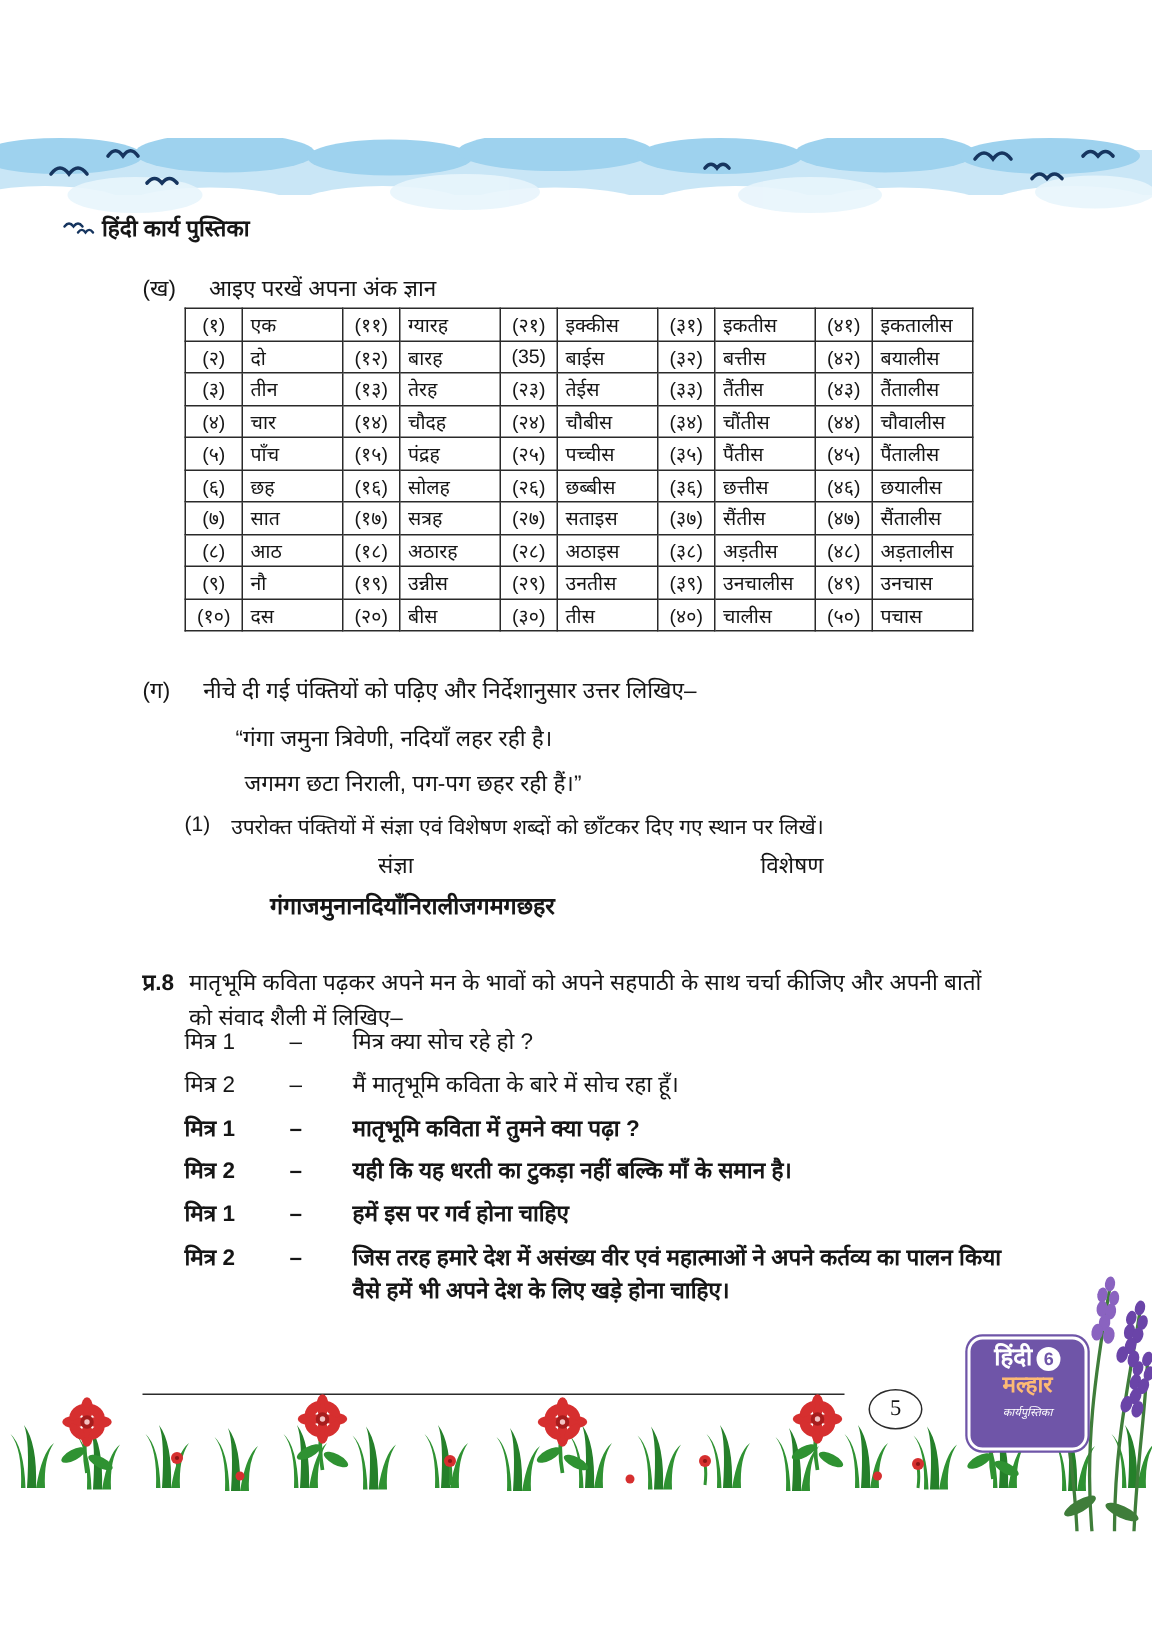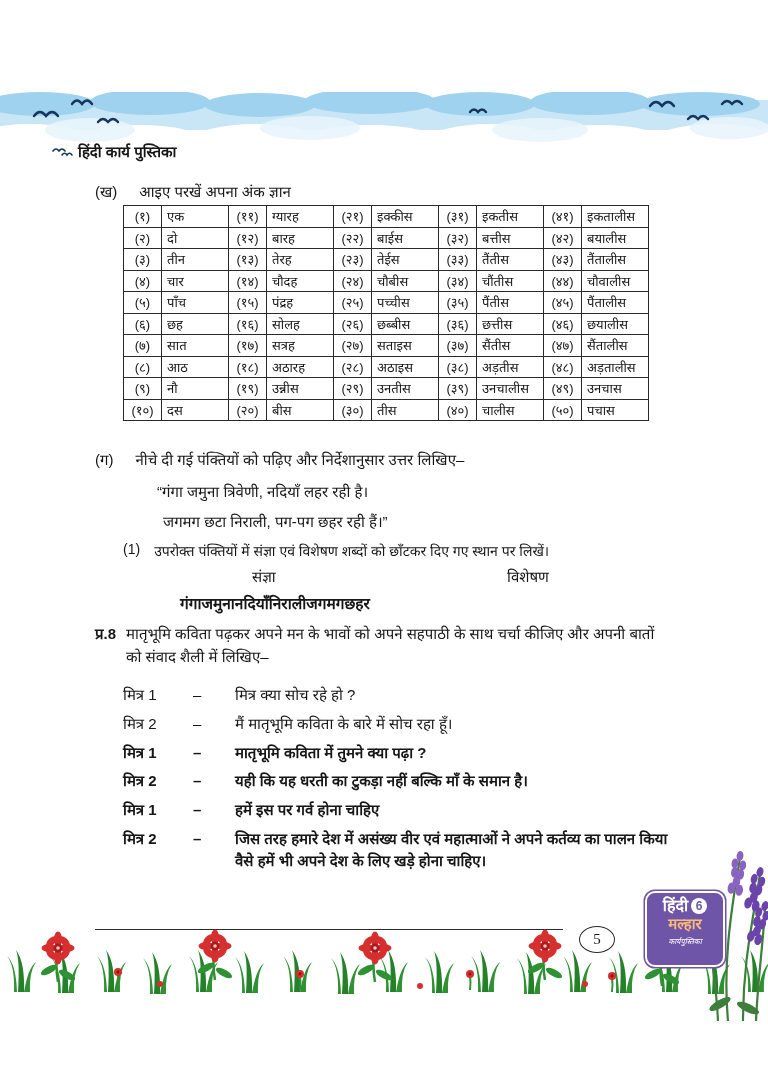--- a/index.html
+++ b/index.html
@@ -2,40 +2,40 @@
 <html><head>
 <meta charset="utf-8">
 <style>
   * { margin:0; padding:0; box-sizing:border-box; }
   html,body { background:#fff; }
   body { font-family:"Liberation Sans","DejaVu Sans",sans-serif; color:#161616; }
   .page { position:relative; width:768px; height:1087px; background:#fff; overflow:hidden; margin:0 auto; }
 
   .cloud-band { position:absolute; left:0; top:92px; width:768px; height:52px; }
 
-  .header-title { position:absolute; left:52px; top:141px; font-size:15px; font-weight:bold; display:flex; align-items:center; gap:4px; }
+  .header-title { position:absolute; left:42px; top:141px; font-size:15px; font-weight:bold; display:flex; align-items:center; gap:4px; }
 
   .kha-line { position:absolute; left:95px; top:181px; font-size:15px; display:flex; gap:22px; }
   .sec-label { font-weight:normal; }
 
   table.numbers { position:absolute; left:123px; top:205px; border-collapse:collapse; font-size:13px; }
   table.numbers td { border:1px solid #2a2a2a; height:21.5px; }
   td.tnum { width:38px; text-align:center; }
   td.tword { width:67px; padding-left:5px; }
 
   .ga-line { position:absolute; left:95px; top:449px; font-size:15px; display:flex; gap:22px; white-space:nowrap; }
   .poem-1 { position:absolute; left:157px; top:481px; font-size:15px; }
   .poem-2 { position:absolute; left:163px; top:511px; font-size:15px; }
   .sub-q { position:absolute; left:123px; top:541px; font-size:14px; display:flex; gap:14px; white-space:nowrap; }
   .answer-headers { position:absolute; left:0; top:566px; width:768px; font-size:15px; }
   .hdr-sangya { position:absolute; left:252px; }
   .hdr-visheshan { position:absolute; left:507px; }
   .answers-row { position:absolute; left:180px; top:592px; width:458px; display:flex; font-weight:bold; font-size:15.5px; }
 
-  .q8-block { position:absolute; left:95px; top:623px; width:578px; display:flex; gap:10px; font-size:15px; line-height:1.5; }
+  .q8-block { position:absolute; left:95px; top:645px; width:578px; display:flex; gap:10px; font-size:15px; line-height:1.5; }
   .q8-label { font-weight:bold; white-space:nowrap; }
 
   .dialogue-list { position:absolute; left:123px; top:684px; width:548px; font-size:15px; }
   .dlg-row { display:grid; grid-template-columns:70px 42px 1fr; margin-bottom:7px; line-height:1.45; }
   .dlg-row.bold { font-weight:bold; }
   .dlg-dash { text-align:left; }
 
   .footer-rule { position:absolute; left:95px; top:929px; width:468px; border-top:1.6px solid #2b2b2b; }
   .page-badge { position:absolute; left:579px; top:926px; width:36px; height:27px; border:1.5px solid #2b2b2b; border-radius:50%; text-align:center; line-height:24px; font-size:15px; font-family:"Liberation Serif","DejaVu Serif",serif; background:#fff; }
 
@@ -117,21 +117,21 @@
           <td class="tnum">(३१)</td>
           <td class="tword">इकतीस</td>
           <td class="tnum">(४१)</td>
           <td class="tword">इकतालीस</td>
         </tr>
         <tr>
           <td class="tnum">(२)</td>
           <td class="tword">दो</td>
           <td class="tnum">(१२)</td>
           <td class="tword">बारह</td>
-          <td class="tnum">(२२)</td>
+          <td class="tnum">(35)</td>
           <td class="tword">बाईस</td>
           <td class="tnum">(३२)</td>
           <td class="tword">बत्तीस</td>
           <td class="tnum">(४२)</td>
           <td class="tword">बयालीस</td>
         </tr>
         <tr>
           <td class="tnum">(३)</td>
           <td class="tword">तीन</td>
           <td class="tnum">(१३)</td>

